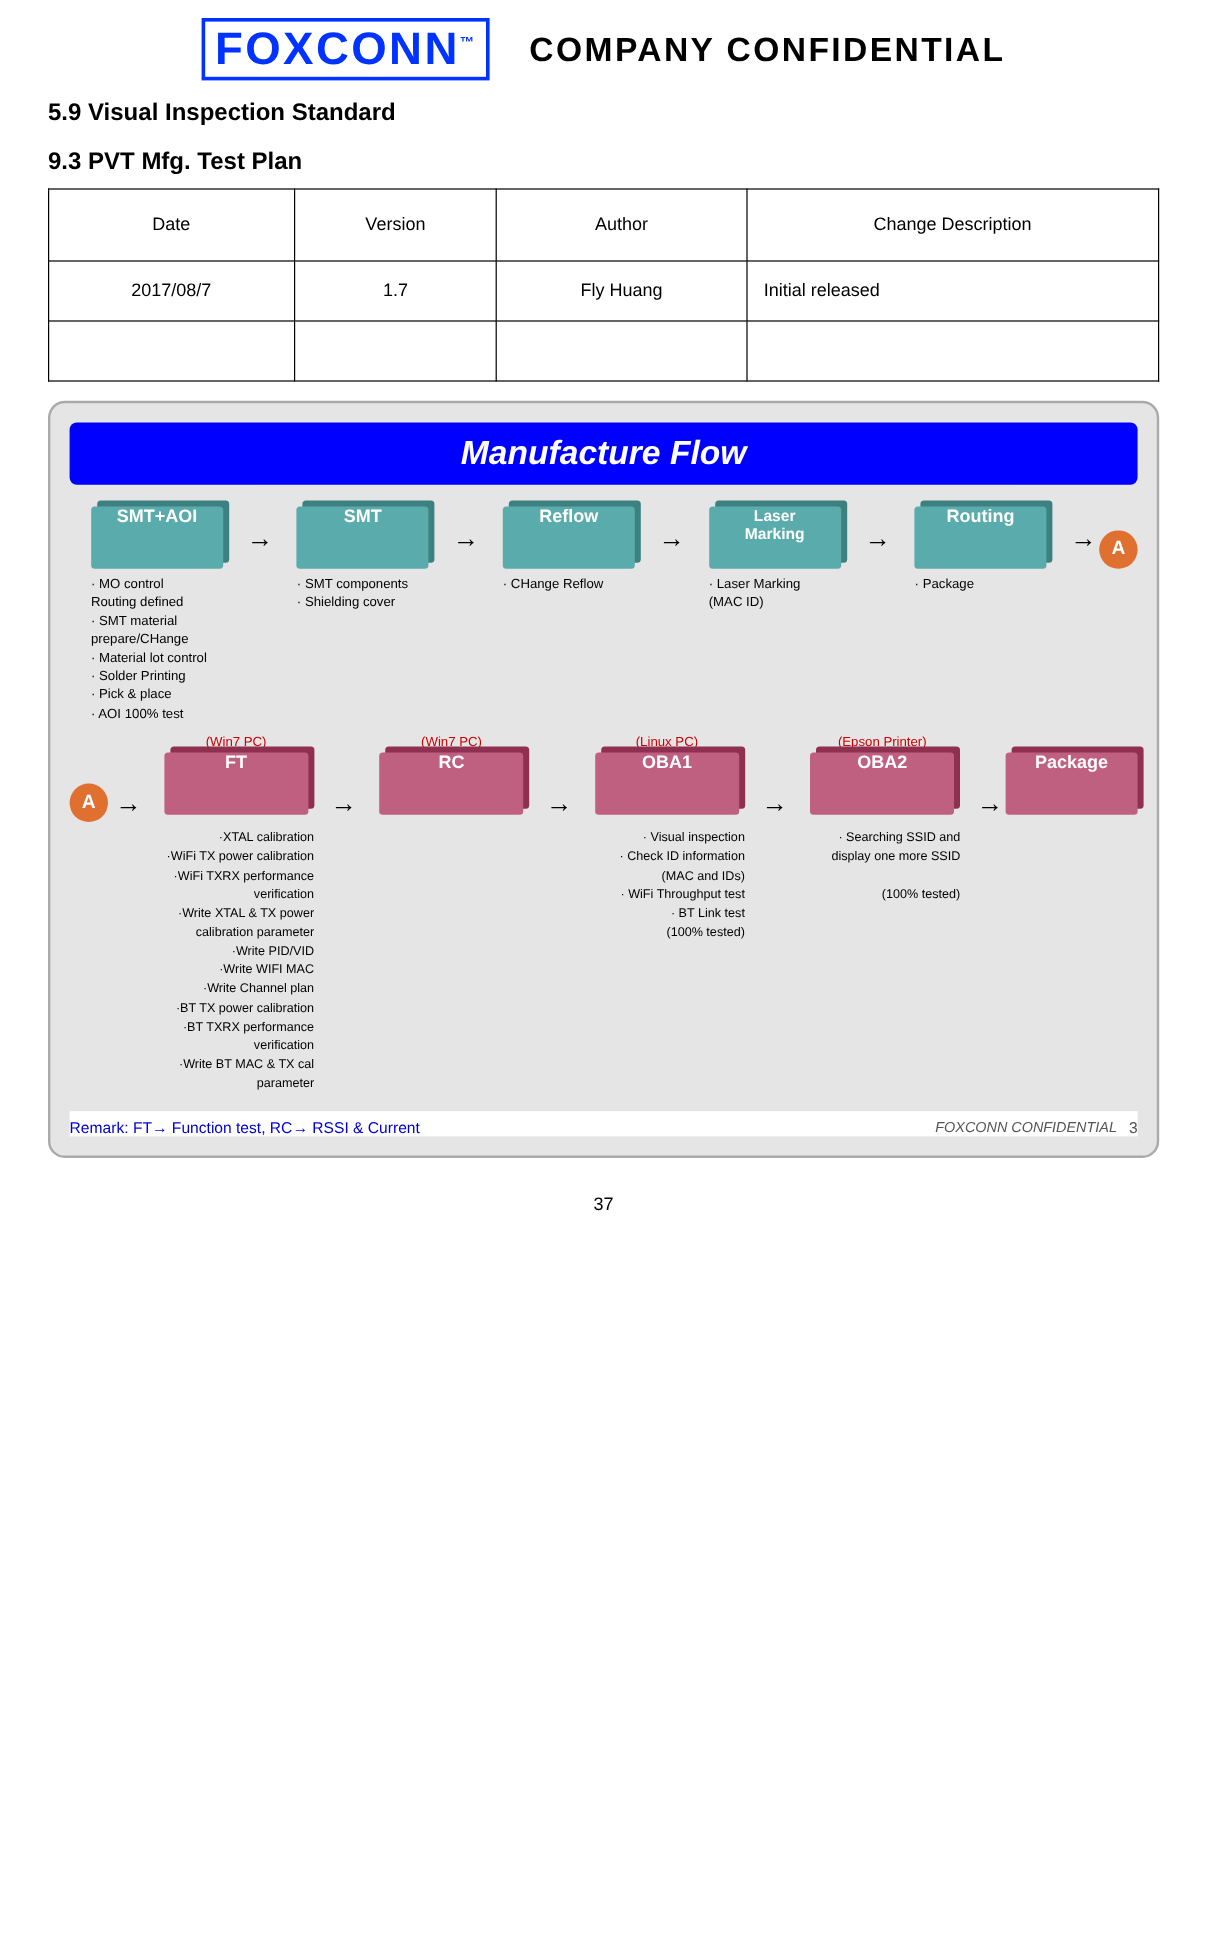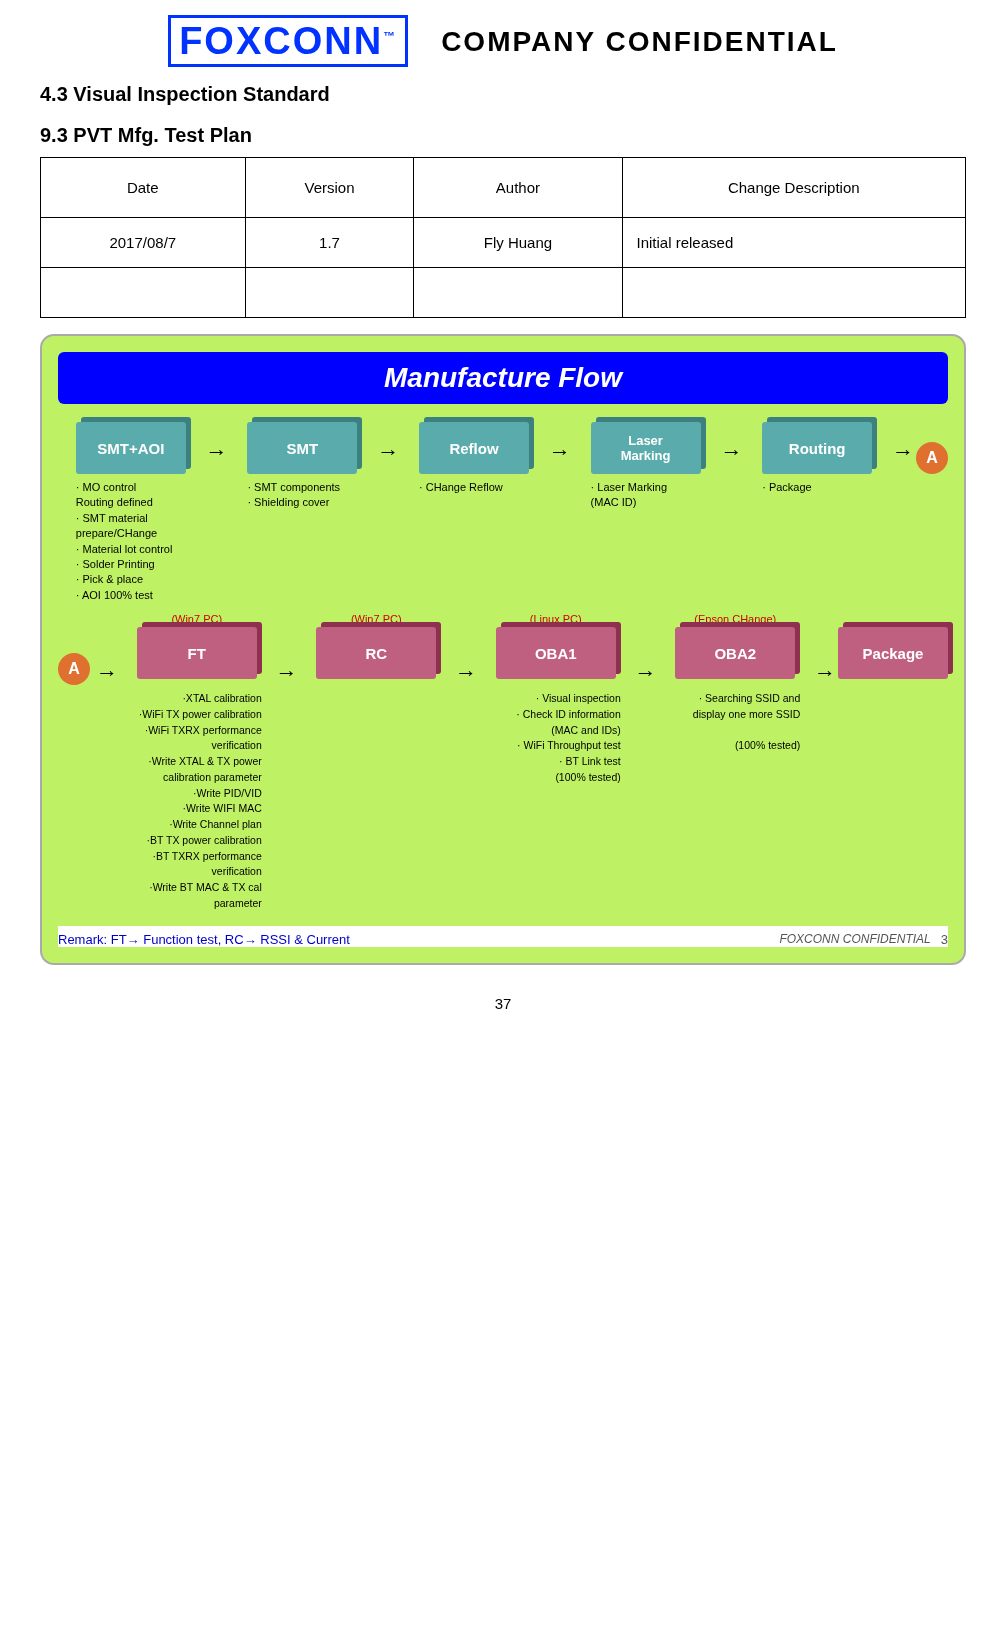--- a/index.html
+++ b/index.html
@@ -72,21 +72,21 @@
     }
     .version-table td.left-align {
       text-align: left;
     }
 
     
     .mfg-flow-box {
       border: 2px solid #aaa;
       border-radius: 14px;
       padding: 16px;
-      background: #bef264;
+      background: #e5e5e5;
       margin-bottom: 20px;
     }
     .mfg-flow-title {
       background: #0000ff;
       color: #fff;
       font-size: 28px;
       font-weight: bold;
       font-style: italic;
       text-align: center;
       padding: 10px 0;
@@ -96,21 +96,21 @@
     .flow-item {
       display: flex;
       flex-direction: column;
       align-items: center;
       flex: 1;
     }
     .cube-box {
       width: 110px;
       height: 52px;
       display: flex;
-      align-items: center;
+      align-items: flex-start;
       justify-content: center;
       font-weight: bold;
       font-size: 15px;
       color: #fff;
       text-align: center;
       border-radius: 3px;
       position: relative;
       margin-bottom: 6px;
     }
     .cube-teal {
@@ -209,21 +209,21 @@
 
 <div class="header">
   <div>
     <span class="logo-text">
       <span>FOXCONN</span><span class="logo-tm">™</span>
     </span>
   </div>
   <div class="company-title">COMPANY  CONFIDENTIAL</div>
 </div>
 
-<div class="section-heading">4.3 Visual Inspection Standard</div>
+<div class="section-heading">5.9 Visual Inspection Standard</div>
 
 <div class="section-heading">9.3 PVT Mfg. Test Plan</div>
 
 <table class="version-table">
   <thead>
     <tr>
       <th><span>Date</span></th>
       <th><span>Version</span></th>
       <th><span>Author</span></th>
       <th><span>Change Description</span></th>
@@ -347,21 +347,21 @@
       <div class="flow-notes" style="white-space:pre-line; width:130px; font-size:10.5px;">· Visual inspection
 · Check ID  information
   (MAC and  IDs)
 · WiFi Throughput test
 · BT Link test
   (100% tested)</div>
     </div>
     <div class="arrow-right" style="padding-top:30px;">→</div>
 
     <div class="flow2-item" style="flex:1;">
-      <div class="win-label" style="width:130px;">(Epson CHange)</div>
+      <div class="win-label" style="width:130px;">(Epson Printer)</div>
       <div class="cube-box cube-pink" style="width:120px; height:52px;">
         <span>OBA2</span>
       </div>
       <div class="flow-notes" style="white-space:pre-line; width:130px; font-size:10.5px;">· Searching SSID  and
   display one more SSID
 
   (100% tested)</div>
     </div>
     <div class="arrow-right" style="padding-top:30px;">→</div>
 

